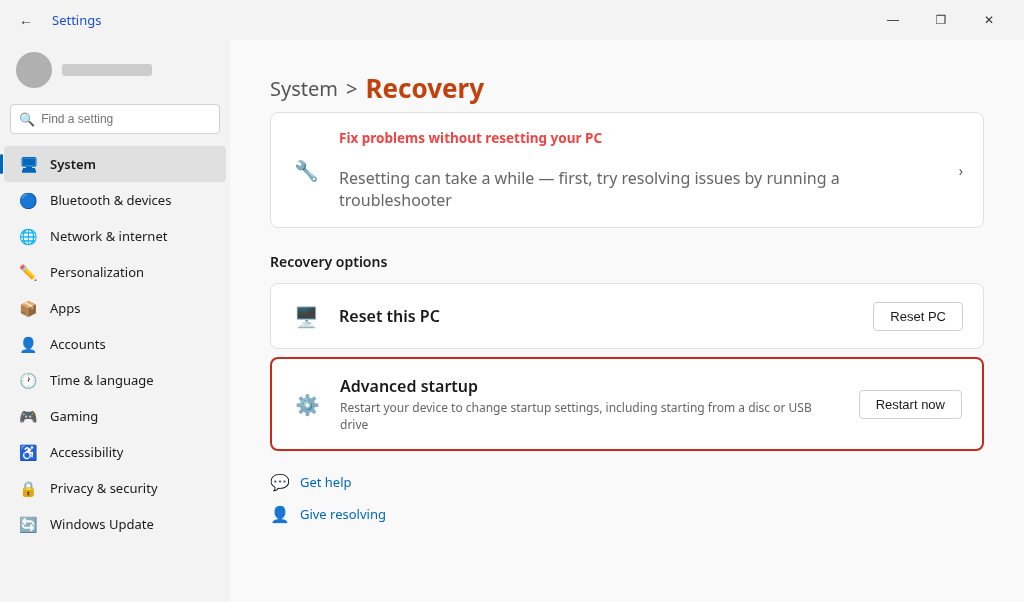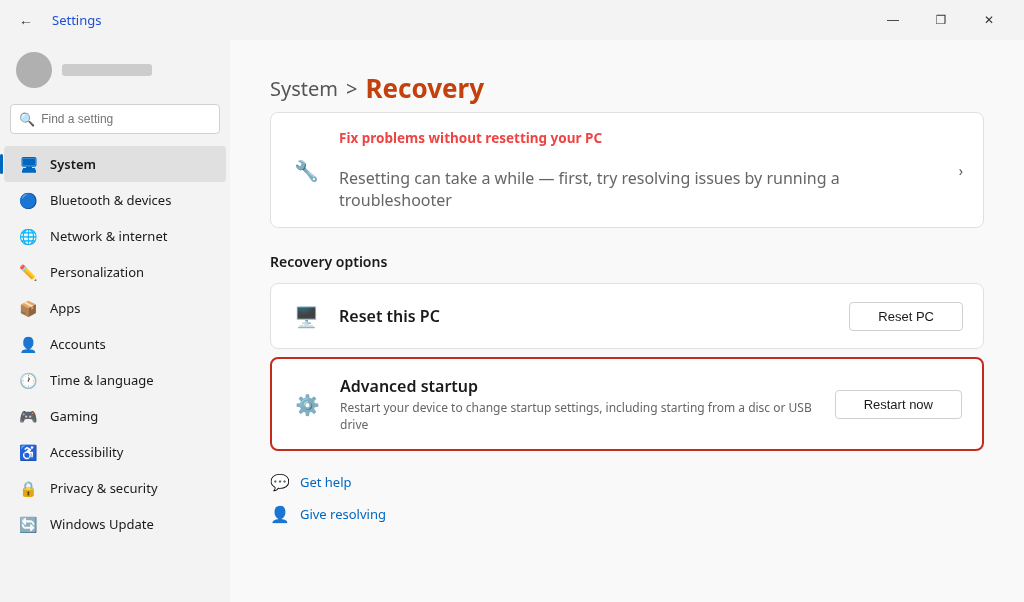--- a/index.html
+++ b/index.html
@@ -273,21 +273,21 @@
       font-size: 16px;
       font-weight: 600;
       color: #1a1a1a;
     }
     .option-desc {
       font-size: 12px;
       color: #666;
       margin-top: 2px;
     }
     .option-btn {
-      padding: 6px 28px;
+      padding: 6px 16px;
       border: 1px solid #d0d0d0;
       border-radius: 4px;
       background: white;
       font-size: 13px;
       cursor: pointer;
       color: #1a1a1a;
       white-space: nowrap;
     }
 
     

